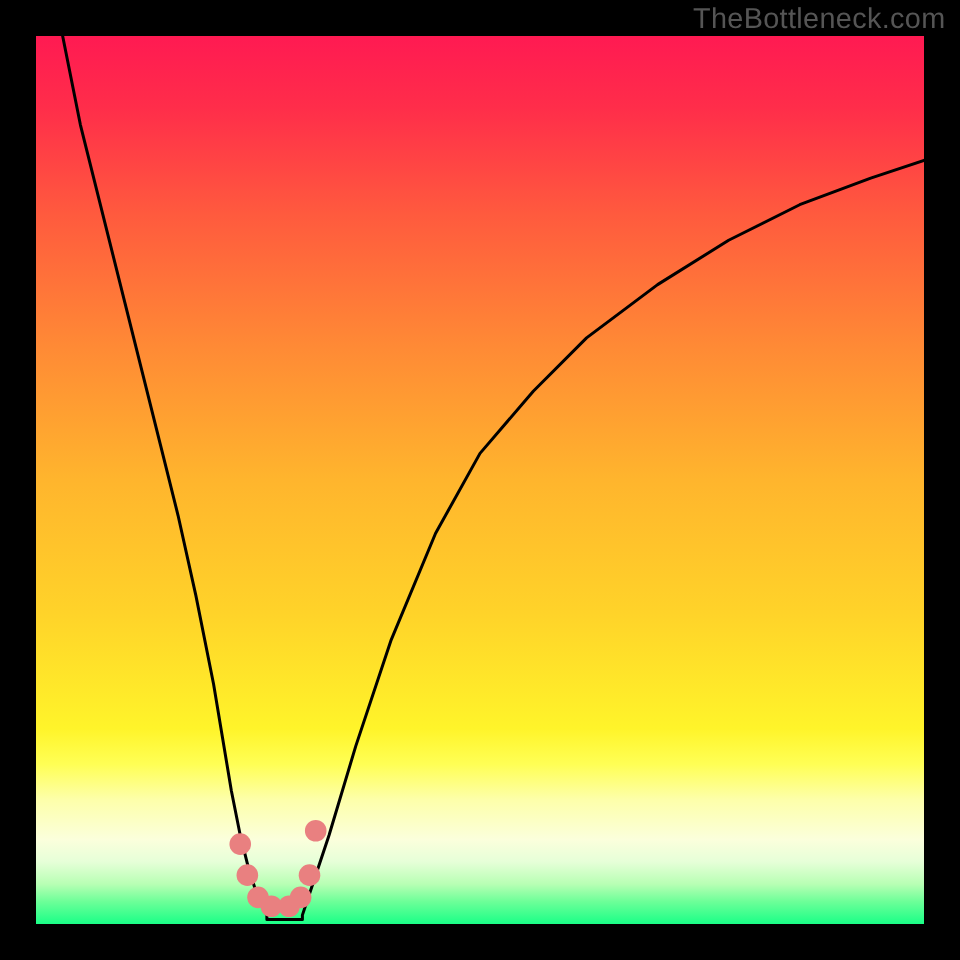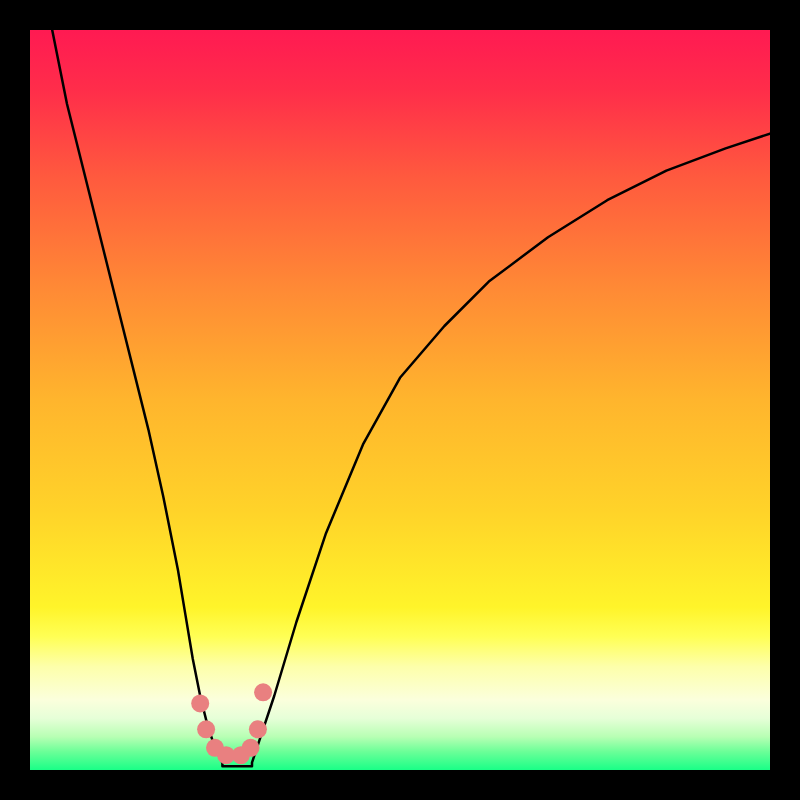--- a/index.html
+++ b/index.html
@@ -34,20 +34,21 @@
     height: 740px;
   }
   .plot svg {
     display: block;
   }
 </style>
 </head>
 <body>
 
 <div class="outer">
+  <div class="watermark">TheBottleneck.com</div>
   <div class="plot">
     <svg id="chart-svg" width="740" height="740" viewBox="0 0 740 740">
         <defs>
           <linearGradient id="bg-grad" x1="0" y1="0" x2="0" y2="1">
             <stop offset="0%" stop-color="#ff1a52"></stop>
             <stop offset="8%" stop-color="#ff2d4a"></stop>
             <stop offset="20%" stop-color="#ff5a3e"></stop>
             <stop offset="35%" stop-color="#ff8a35"></stop>
             <stop offset="50%" stop-color="#ffb52d"></stop>
             <stop offset="65%" stop-color="#ffd329"></stop>

